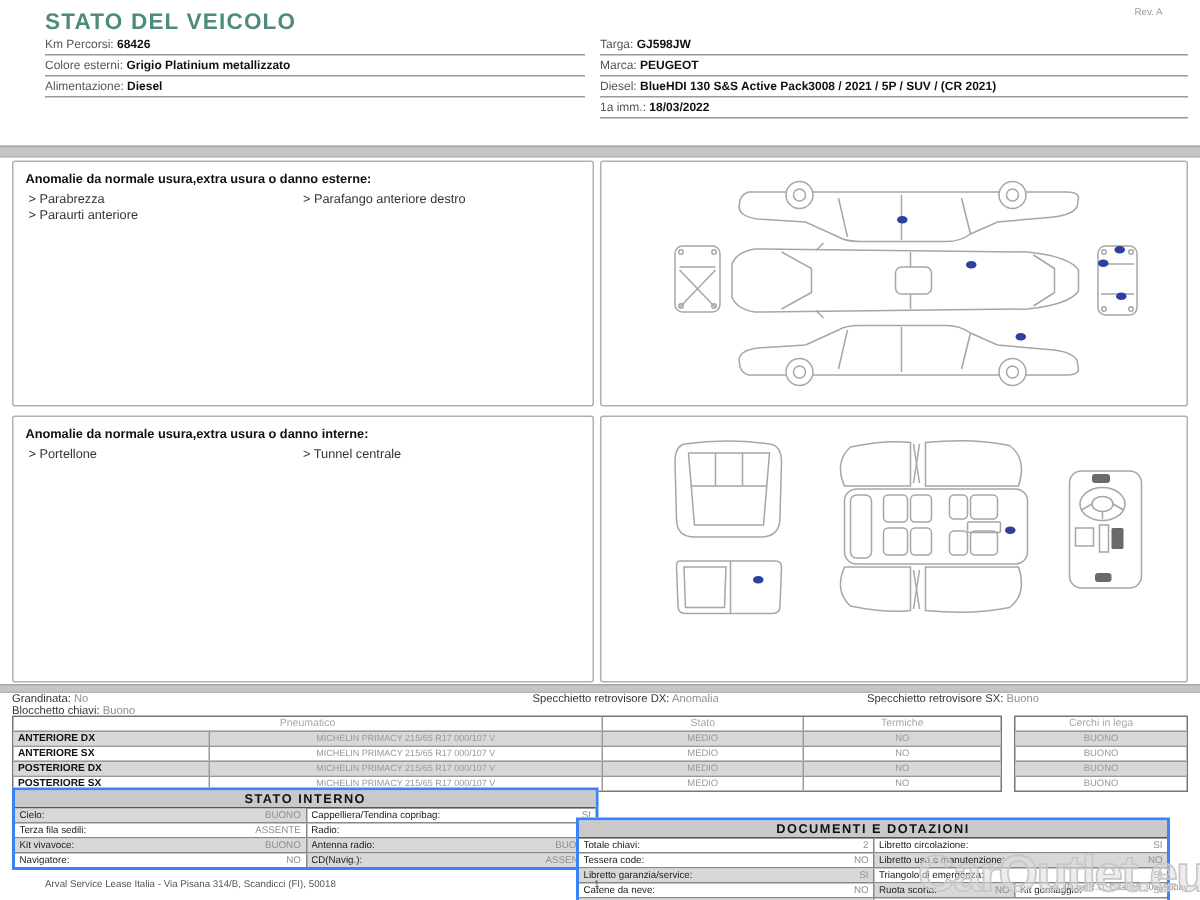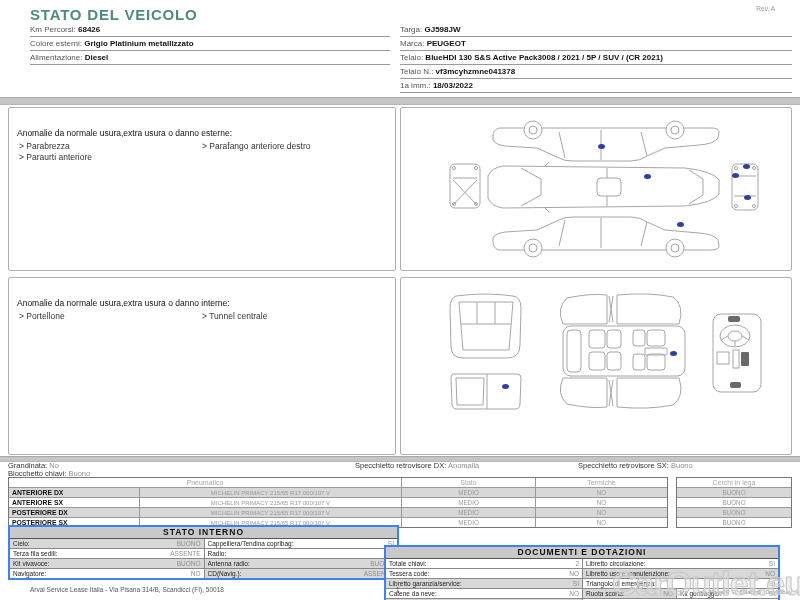--- a/index.html
+++ b/index.html
@@ -18,21 +18,21 @@
 
   .graybar{position:absolute;left:0;width:800px;background:#c5c5c5;border-top:1px solid #a8a8a8;border-bottom:1px solid #b7b7b7;}
   #bar1{top:97px;height:6px;}
   #bar2{top:456px;height:4px;}
 
   .panel{position:absolute;border:1px solid #b0b0b0;border-radius:2px;background:#fff;}
   #ext-left{left:8px;top:107px;width:386px;height:162px;}
   #ext-right{left:400px;top:107px;width:390px;height:162px;}
   #int-left{left:8px;top:277px;width:386px;height:176px;}
   #int-right{left:400px;top:277px;width:390px;height:176px;}
-  .ptitle{font-size:8.5px;font-weight:normal;color:#111;padding:6px 8px 3px;margin-top:14px;}
+  .ptitle{font-size:8.5px;font-weight:bold;color:#111;padding:6px 8px 3px;}
   .acols{display:flex;padding:0 10px;font-size:8.5px;color:#333;}
   .acol{width:50%;}
   .aitem{line-height:11px;white-space:nowrap;}
   .aitem::before{content:"> ";}
 
   svg{display:block;}
   .sketch{stroke:#a6a6a6;fill:none;stroke-width:1;}
   .dark{fill:#6a6a6a;stroke:none;}
   .dot{position:absolute;width:7px;height:5px;border-radius:50%;}
 
@@ -79,22 +79,21 @@
 <div class="rev">Rev. A</div>
 
 <div class="fields left-col">
     <div class="frow"><span class="flabel">Km Percorsi: </span><span class="fvalue">68426</span></div>
     <div class="frow"><span class="flabel">Colore esterni: </span><span class="fvalue">Grigio Platinium metallizzato</span></div>
     <div class="frow"><span class="flabel">Alimentazione: </span><span class="fvalue">Diesel</span></div>
   </div>
 <div class="fields right-col">
     <div class="frow"><span class="flabel">Targa: </span><span class="fvalue">GJ598JW</span></div>
     <div class="frow"><span class="flabel">Marca: </span><span class="fvalue">PEUGEOT</span></div>
-    <div class="frow"><span class="flabel">Telaio: </span><span class="fvalue">BlueHDI 130 S&amp;S Active Pack3008 / 2021 / 5P / SUV / (CR 2021)</span></div>
-    <div class="frow"><span class="flabel">Telaio N.: </span><span class="fvalue">vf3mcyhzmne041378</span></div>
+    <div class="frow"><span class="flabel">Diesel: </span><span class="fvalue">BlueHDI 130 S&amp;S Active Pack3008 / 2021 / 5P / SUV / (CR 2021)</span></div>
     <div class="frow"><span class="flabel">1a imm.: </span><span class="fvalue">18/03/2022</span></div>
   </div>
 
 <div class="graybar" id="bar1"></div>
 
 <div class="panel" id="ext-left">
   <div class="ptitle">Anomalie da normale usura,extra usura o danno esterne:</div>
   <div class="acols">
     <div class="acol">
         <div class="aitem">Parabrezza</div>

